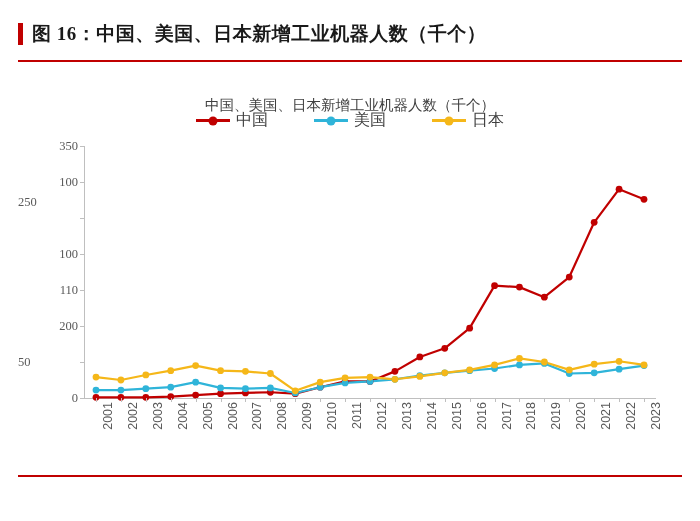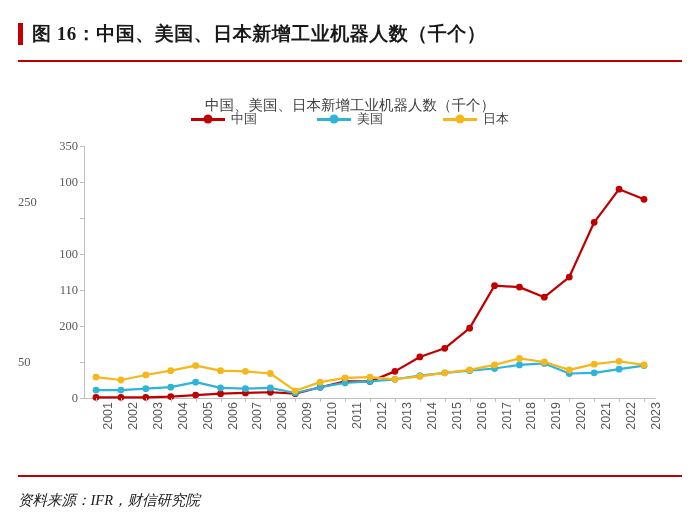--- a/index.html
+++ b/index.html
@@ -69,22 +69,22 @@
     font-family: "Liberation Serif", "DejaVu Serif", serif;
     margin-top: 20px;
   }
   .legend {
     position: absolute;
     top: 48px;
     left: 0;
     width: 100%;
     display: flex;
     justify-content: center;
-    gap: 60px;
-    font-size: 13px;
+    gap: 46px;
+    font-size: 16px;
     color: #3f3f3f;
   }
   .legend-item {
     display: flex;
     align-items: center;
     gap: 6px;
   }
   .legend-line {
     width: 34px;
     height: 3px;
@@ -347,14 +347,13 @@
       <div class="xtick-mark" style="left: 476.545px;"></div>
       <div class="xtick-mark" style="left: 501.455px;"></div>
       <div class="xtick-mark" style="left: 526.364px;"></div>
       <div class="xtick-mark" style="left: 551.273px;"></div>
       <div class="xtick-mark" style="left: 576.182px;"></div>
       <div class="xtick-mark" style="left: 601.091px;"></div>
       <div class="xtick-mark" style="left: 626px;"></div>
     </div>
 
   <div class="hr-bottom"></div>
-  <div class="source">资料来源：IFR，财信研究院</div>
 </div>
 
 </body></html>

